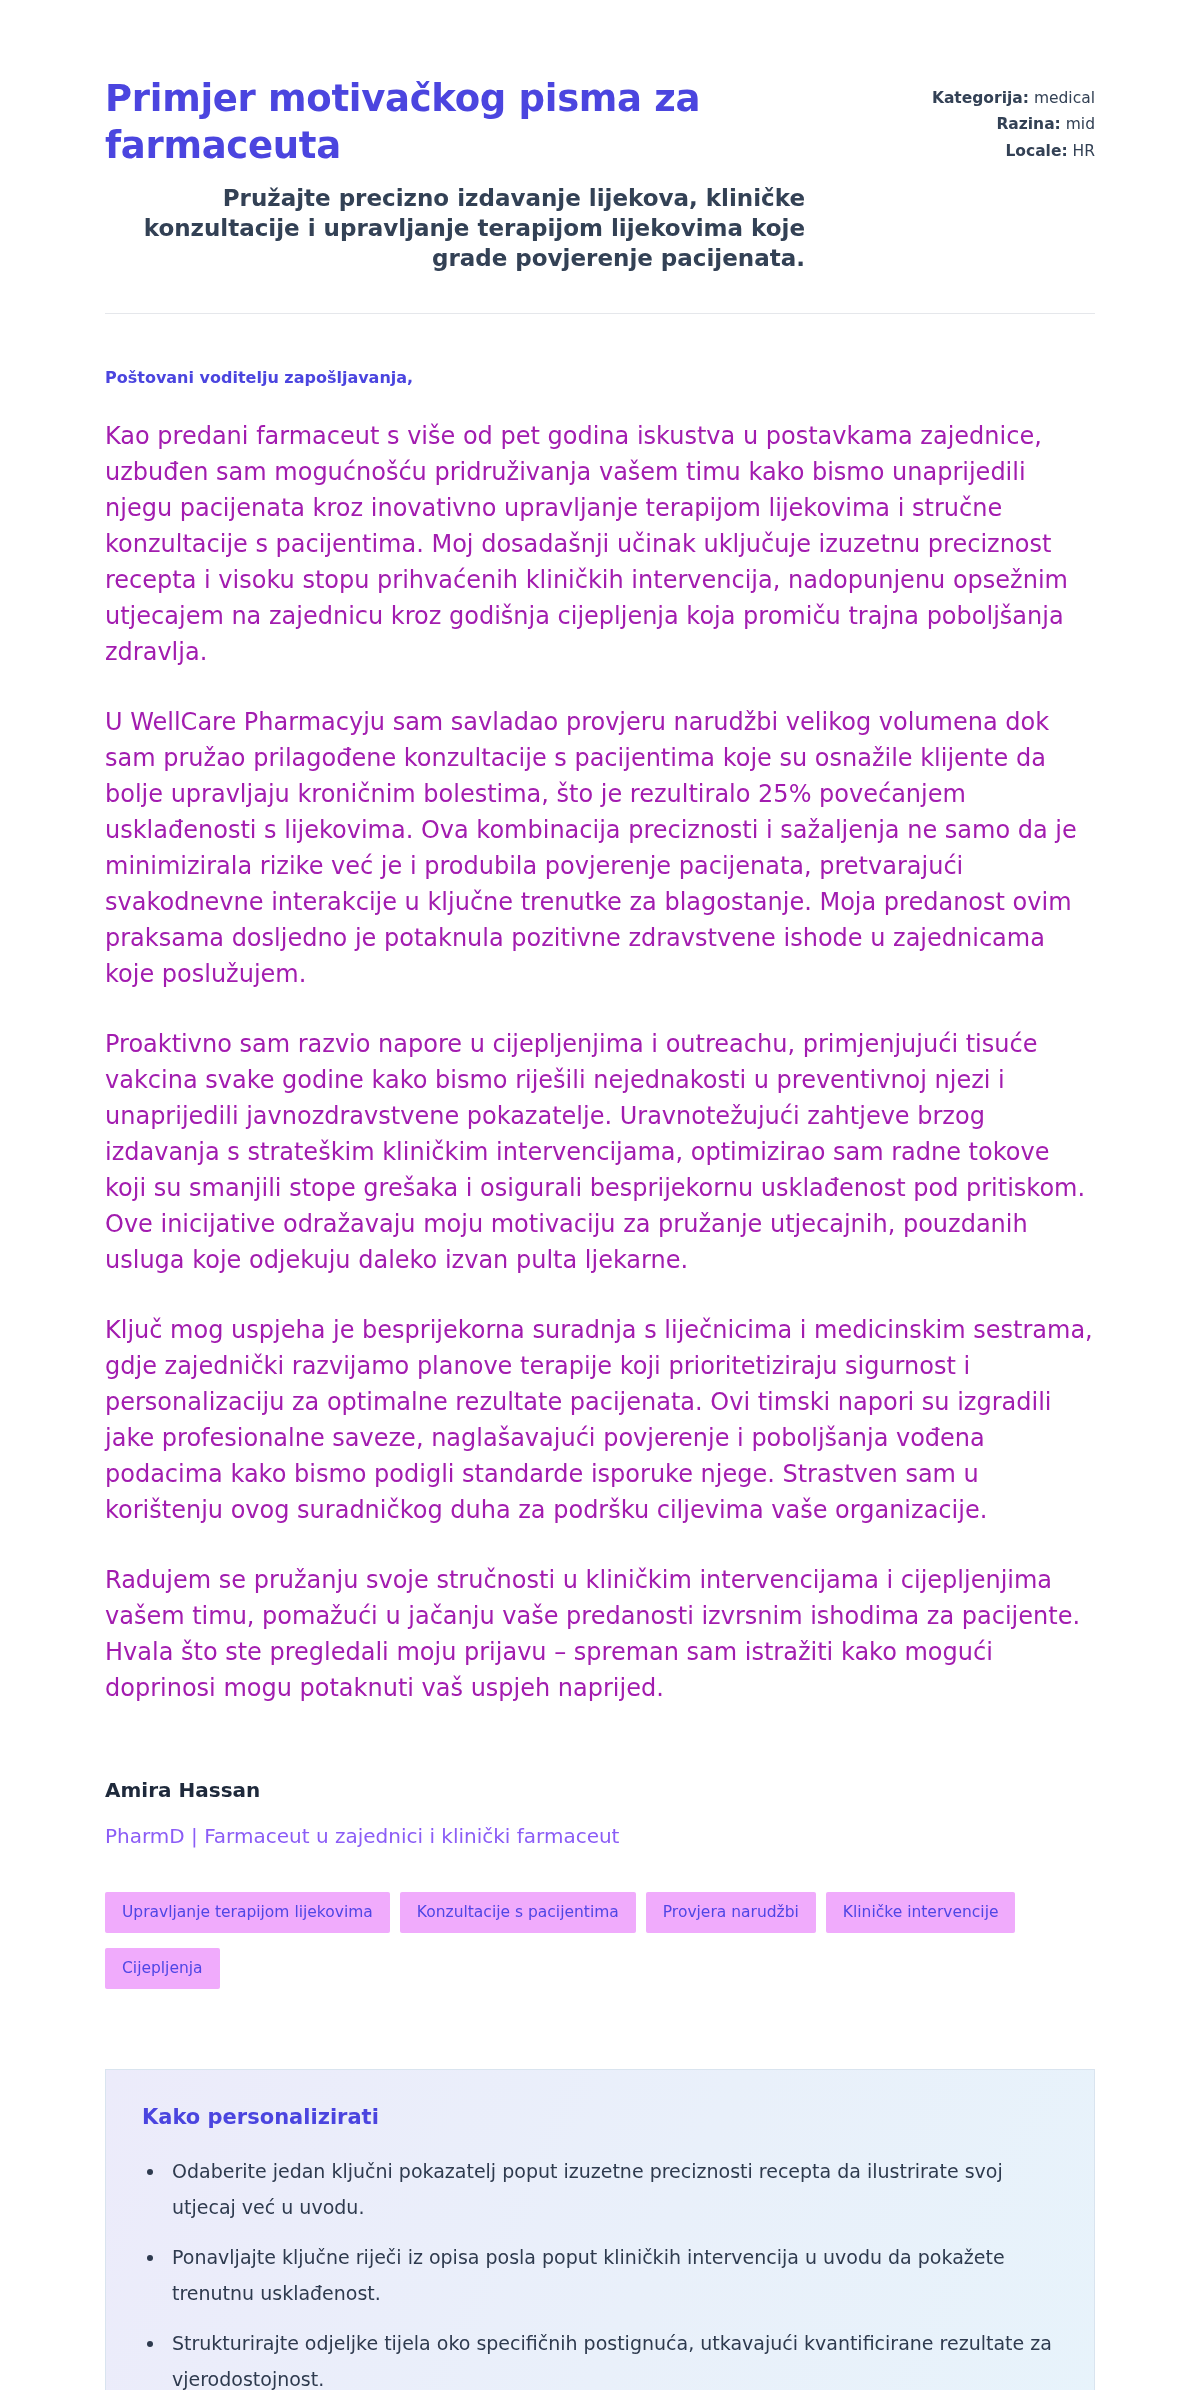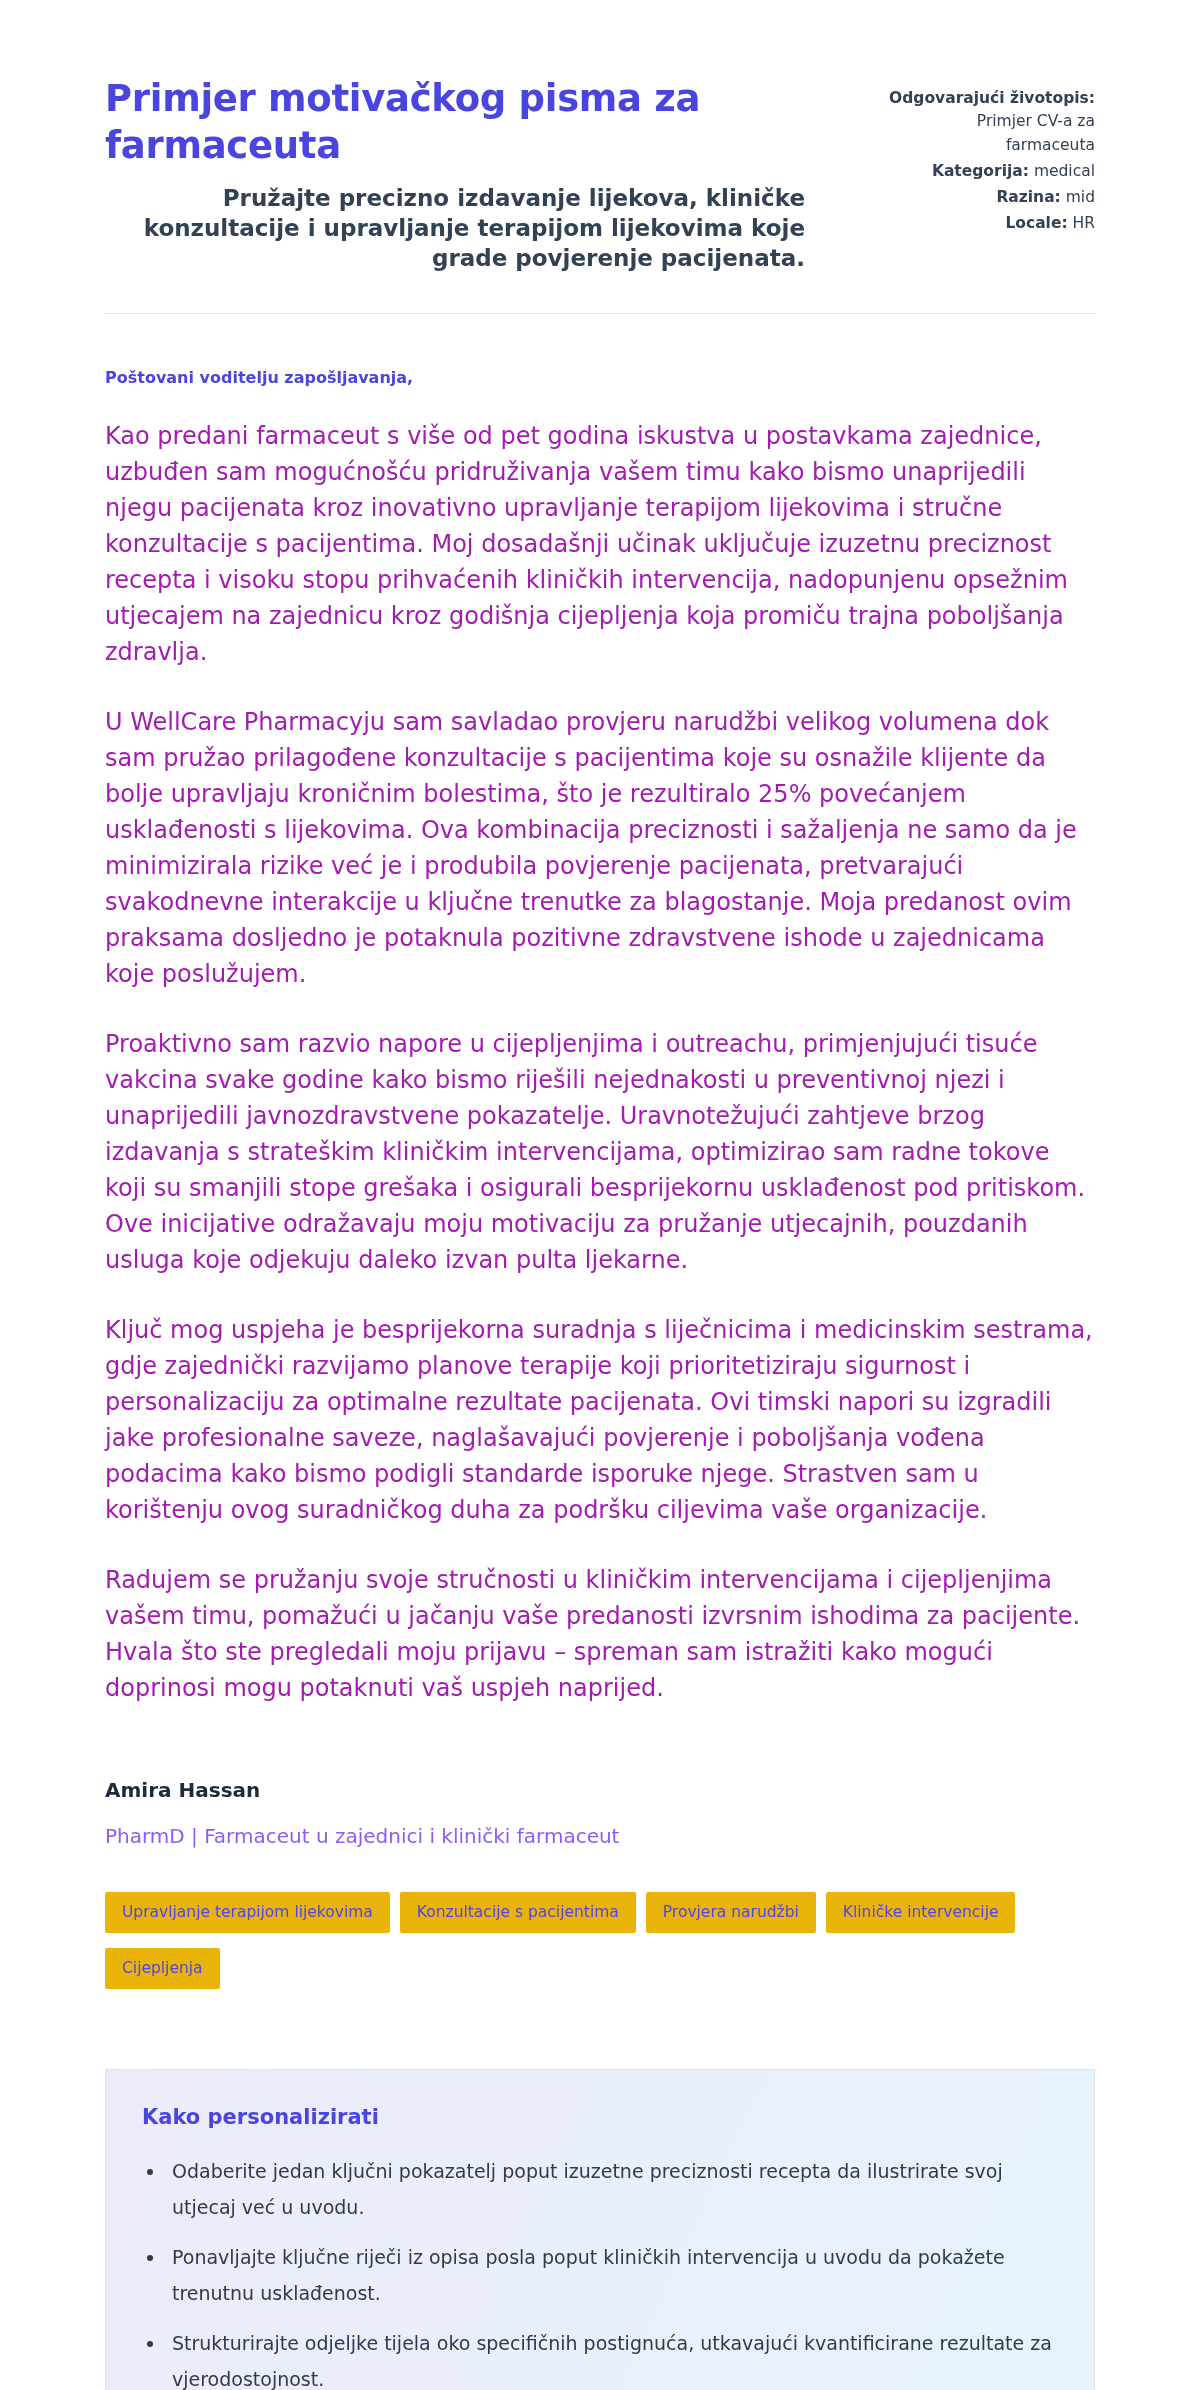--- a/index.html
+++ b/index.html
@@ -77,21 +77,21 @@
   }
 
   
   .tags {
     margin-top: 44px;
     display: flex;
     flex-wrap: wrap;
     gap: 15px 10px;
   }
   .tag {
-    background: #eab308;
+    background: #f0abfc;
     color: #4f46e5;
     font-size: 15.5px;
     line-height: 21px;
     padding: 10px 17px;
     border-radius: 2px;
     white-space: nowrap;
   }
 
   
   .tips {
@@ -124,21 +124,20 @@
 
 <div class="container">
 
   <div class="header">
     <div class="header-left">
       <h1 class="page-title">Primjer motivačkog pisma za farmaceuta</h1>
       <p class="page-subtitle">Pružajte precizno izdavanje lijekova, kliničke konzultacije i upravljanje terapijom lijekovima koje grade povjerenje pacijenata.</p>
     </div>
     <div class="header-meta">
 
-        <div class="meta-row"><span class="meta-label">Odgovarajući životopis:</span> <span class="meta-value">Primjer CV-a za farmaceuta</span></div>
 
         <div class="meta-row"><span class="meta-label">Kategorija:</span> <span class="meta-value">medical</span></div>
 
         <div class="meta-row"><span class="meta-label">Razina:</span> <span class="meta-value">mid</span></div>
 
         <div class="meta-row"><span class="meta-label">Locale:</span> <span class="meta-value">HR</span></div>
       </div>
   </div>
 
   <hr class="divider">

